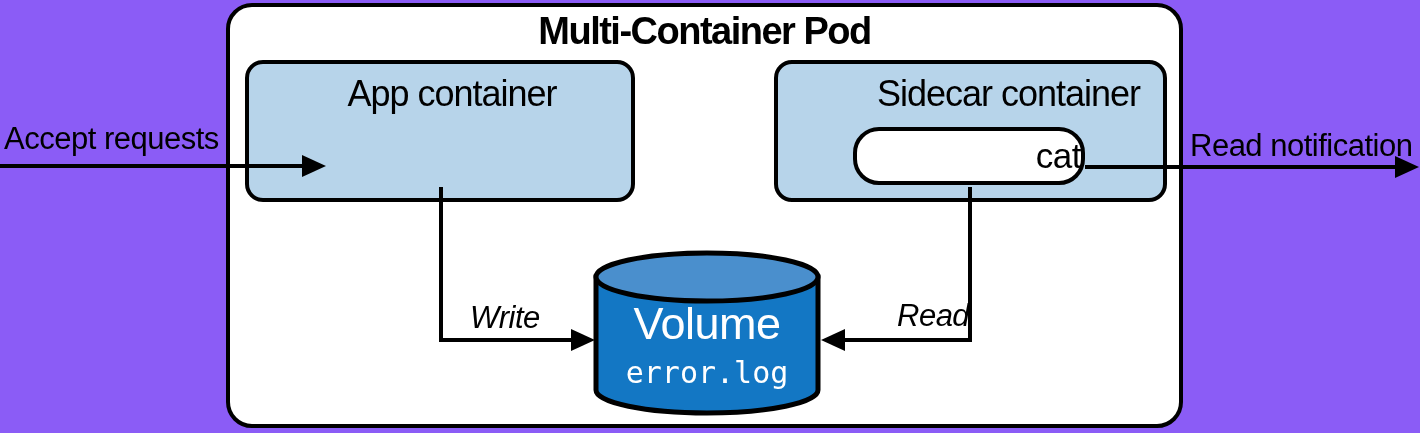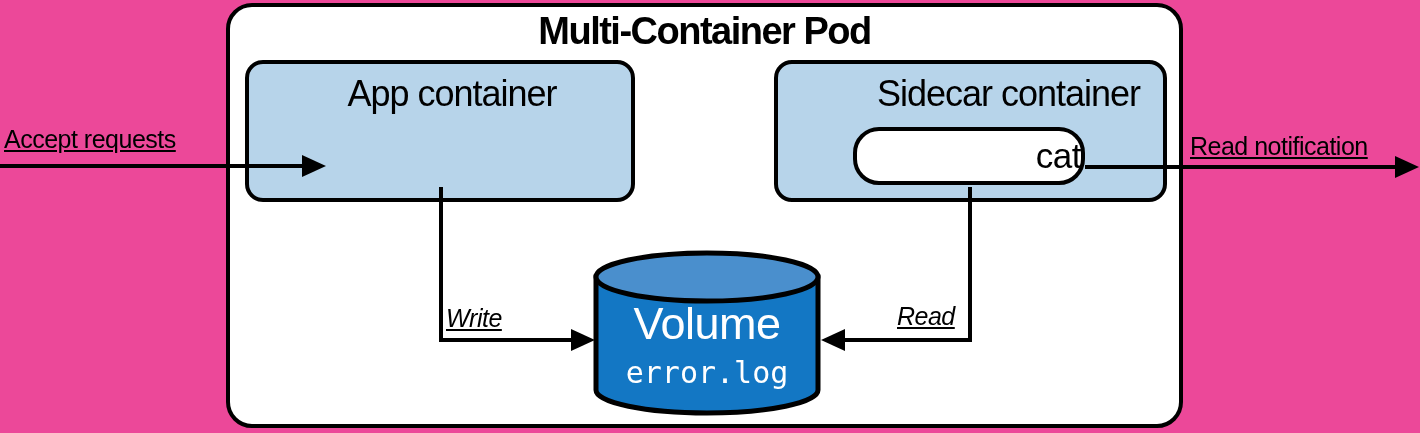--- a/index.html
+++ b/index.html
@@ -5,21 +5,21 @@
   html, body {
     margin: 0;
     padding: 0;
     background: #ffffff;
     font-family: "Liberation Sans", sans-serif;
   }
   #diagram {
     position: relative;
     width: 1420px;
     height: 433px;
-    background: #ec4899;
+    background: #8b5cf6;
     overflow: hidden;
   }
   .abs { position: absolute; box-sizing: border-box; }
 
   
   .pod-box {
     left: 226px; top: 3px; width: 957px; height: 425px;
     border: 4px solid var(--box-border, #000);
     border-radius: 26px;
     background: #ffffff;
@@ -77,30 +77,29 @@
     stroke: var(--box-border, #000);
     stroke-width: 4;
     fill: none;
   }
   .arrow-head { fill: var(--box-border, #000); stroke: none; }
   .cyl-body { fill: var(--cylinder-body, #1377c4); stroke: var(--box-border, #000); stroke-width: 5; }
   .cyl-top  { fill: var(--cylinder-top, #4a8fcd); stroke: var(--box-border, #000); stroke-width: 5; }
 
   
   .flow-label {
-    font-size: 25px; letter-spacing: -0.5px;
+    font-size: 31px; letter-spacing: -0.5px;
     color: var(--text, #000);
     line-height: 34px;
     white-space: nowrap;
     z-index: 5;
-    text-decoration: underline;
   }
   .accept-label { left: 4px;    top: 122px; }
   .send-label   { left: 1190px; top: 129px; }
-  .write-label  { left: 446px;  top: 301px; font-style: italic; }
+  .write-label  { left: 470px;  top: 301px; font-style: italic; }
   .read-label   { left: 897px;  top: 299px; font-style: italic; }
 
   
   .volume-label {
     left: 596px; top: 306px; width: 222px;
     text-align: center;
     font-size: 45px; font-weight: normal; letter-spacing: -0.5px; line-height: 36px;
     color: var(--volume-text, #fff);
     z-index: 6;
   }

